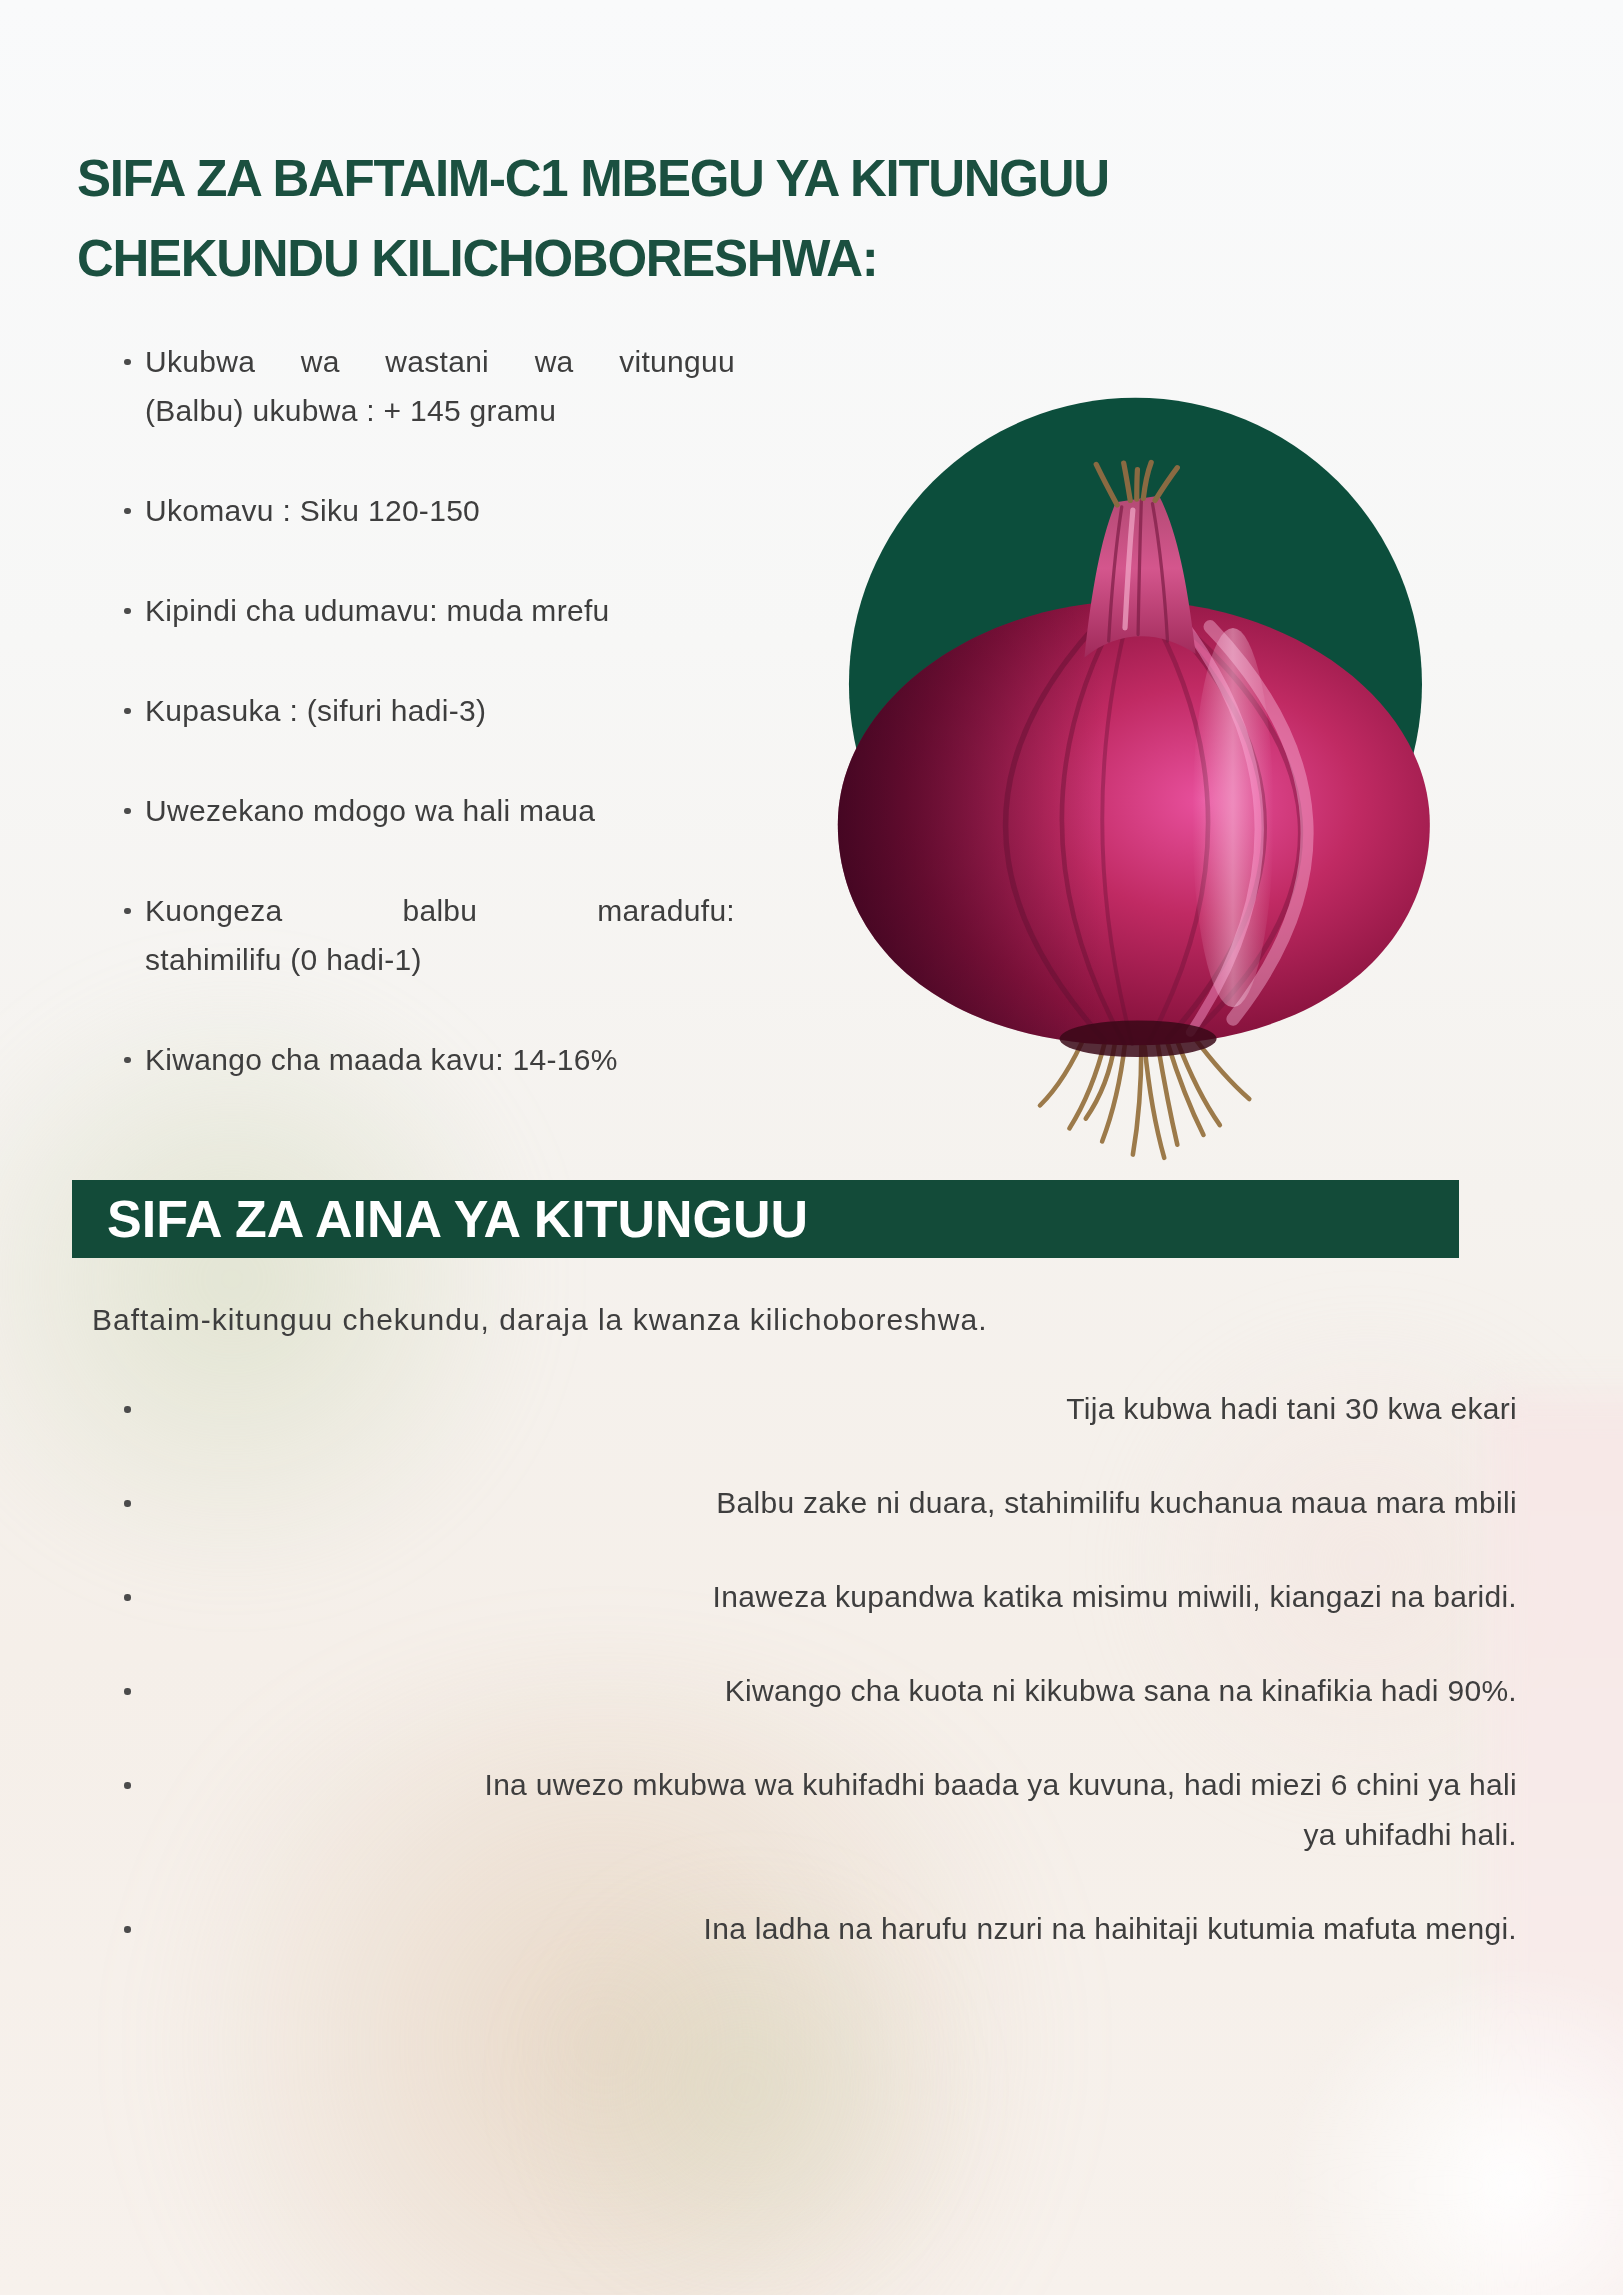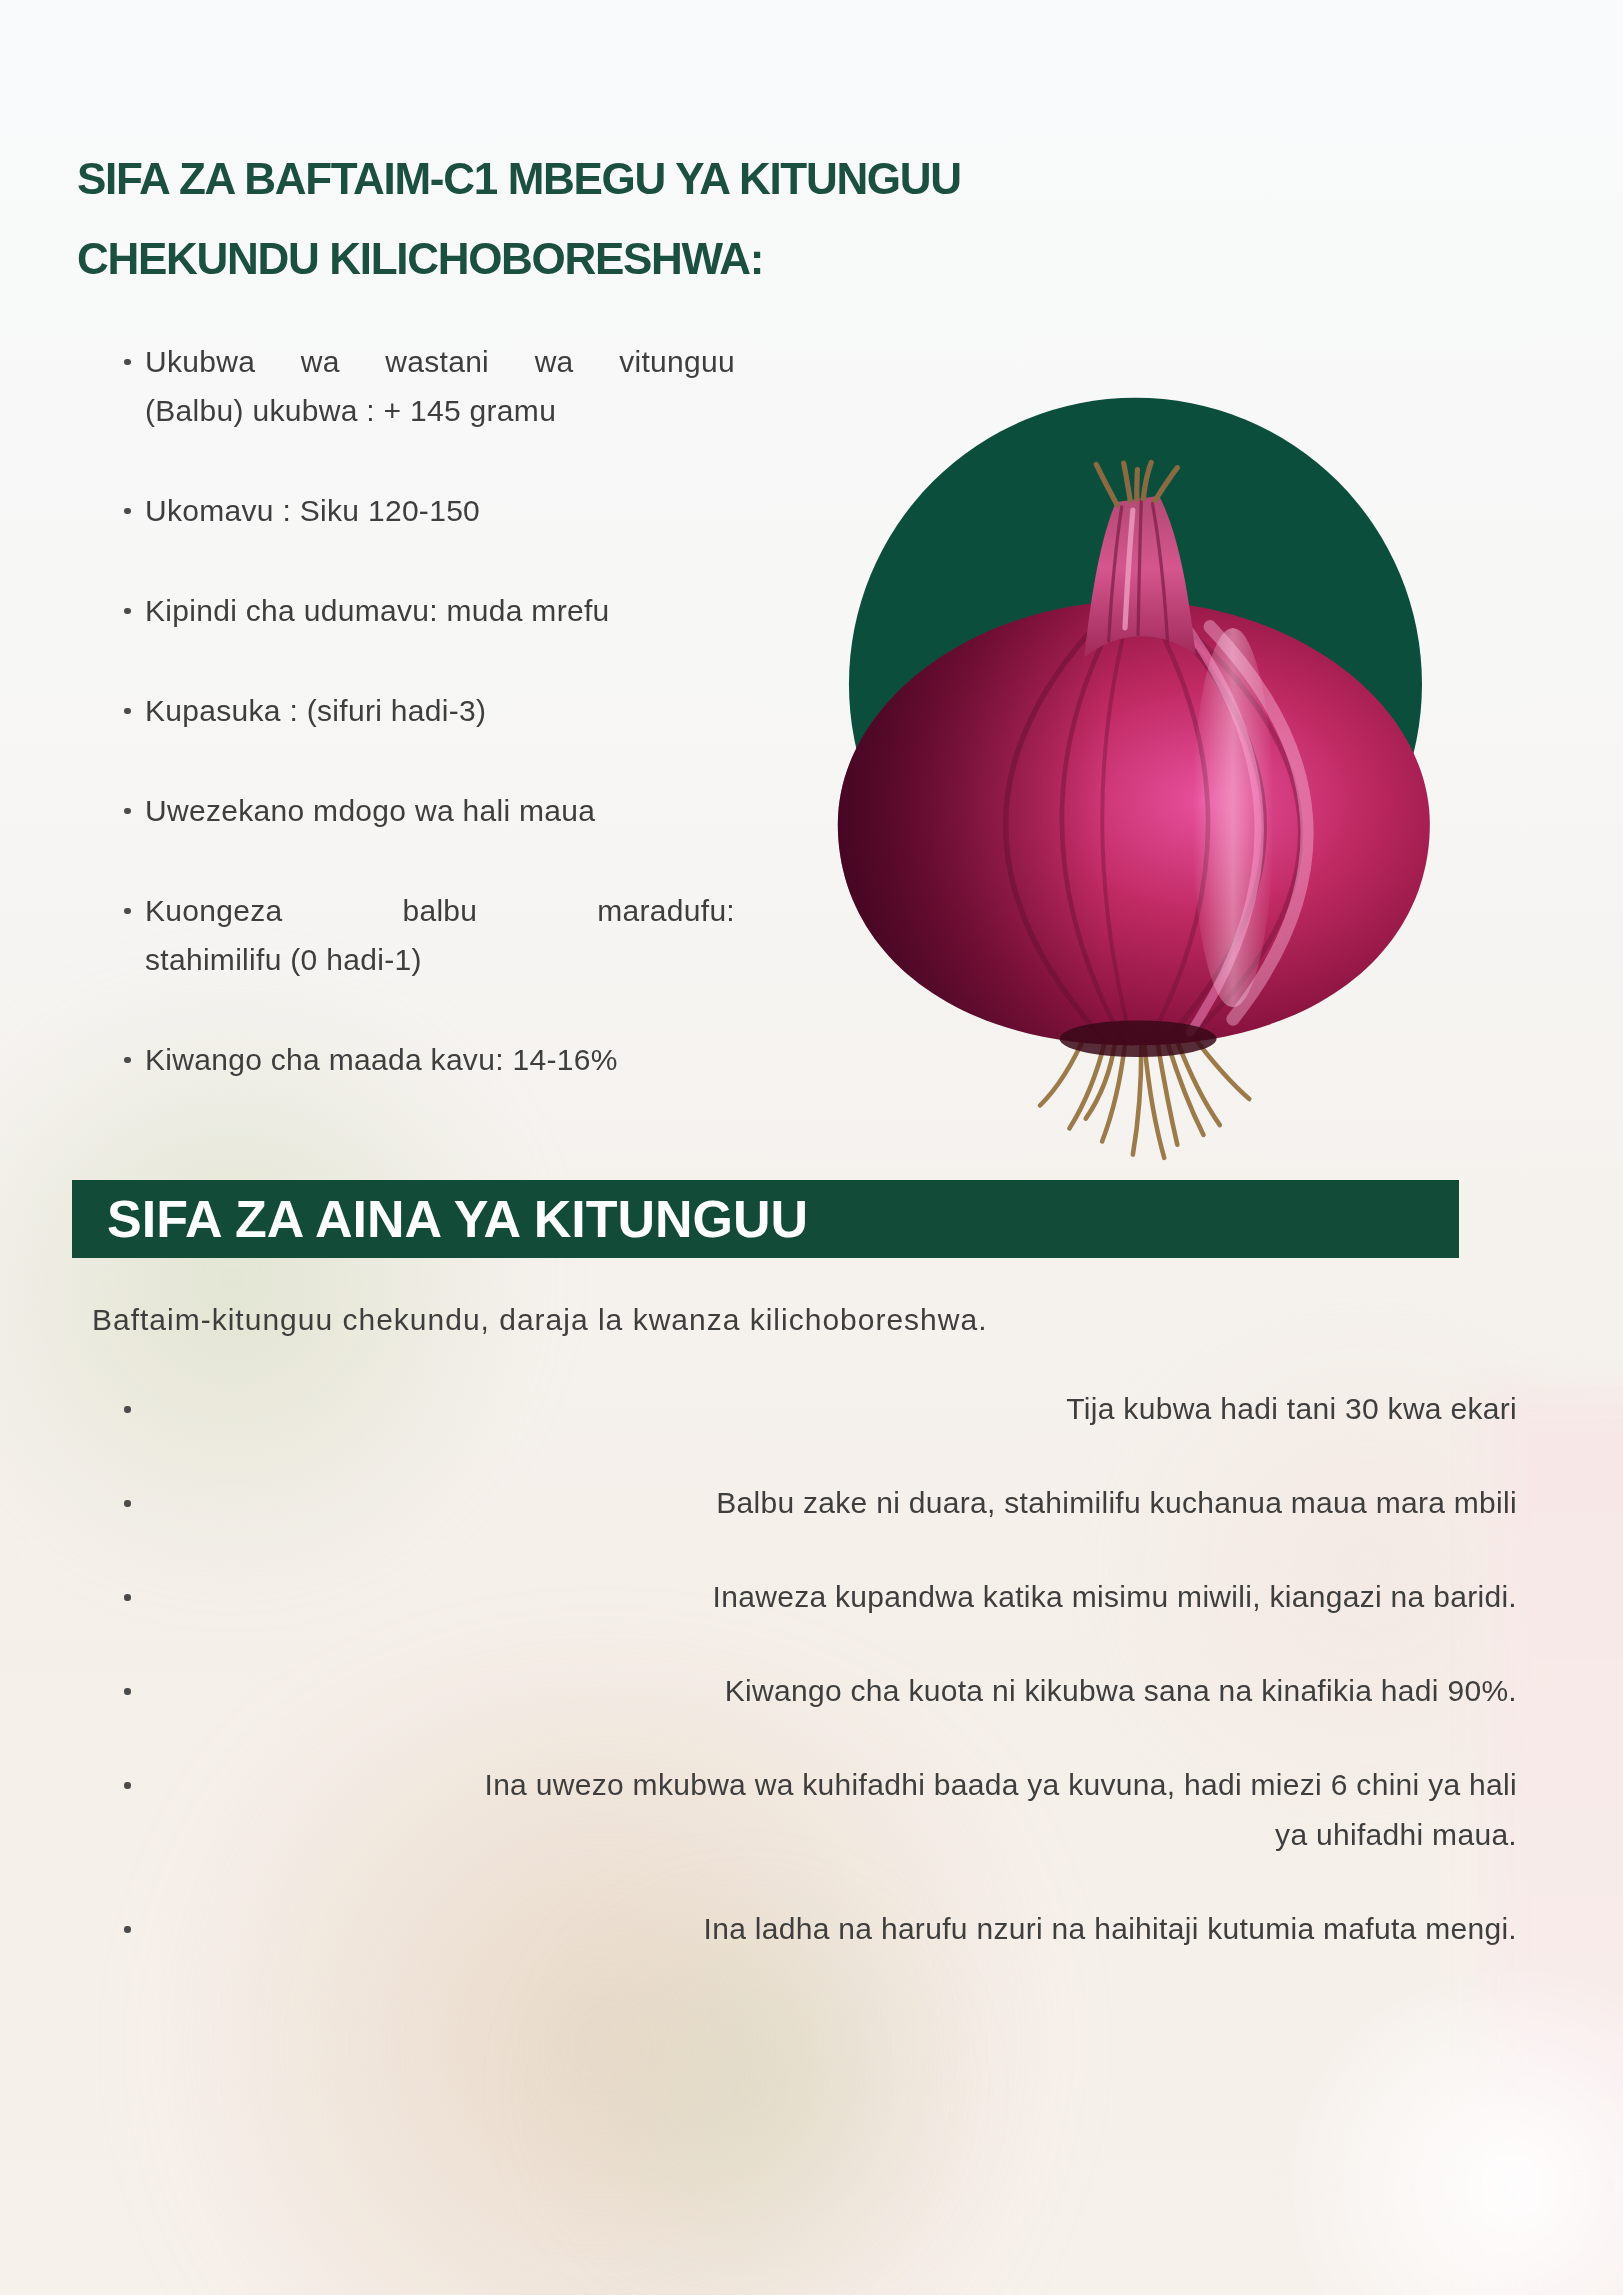--- a/index.html
+++ b/index.html
@@ -14,21 +14,21 @@
   .b3{left:1485px;top:1394px;width:281px;height:949px;
       background:linear-gradient(180deg,rgba(246,231,230,.92),rgba(248,238,236,.92));filter:blur(18.3px);}
   .b4{left:1263px;top:1976px;width:497px;height:419px;border-radius:50%;
       background:radial-gradient(circle,rgba(255,255,255,.95),rgba(255,255,255,0) 72%);filter:blur(14.4px);}
   .b5{left:1099px;top:1328px;width:537px;height:471px;border-radius:50%;
       background:radial-gradient(circle,rgba(243,226,222,.5),rgba(243,226,222,0) 70%);filter:blur(36px);}
   .b6{left:510px;top:1885px;width:471px;height:406px;border-radius:50%;
       background:radial-gradient(circle,rgba(204,210,176,.35),rgba(204,210,176,0) 70%);filter:blur(36px);}
 
   .page-title{position:absolute;left:77px;top:139px;width:1374px;
-    font-size:44px;line-height:80px;font-weight:bold;letter-spacing:-1.3px;
+    font-size:51px;line-height:80px;font-weight:bold;letter-spacing:-1.3px;
     color:#1B5040;}
   .bullet-list{position:absolute;list-style:none;margin:0;padding:0;}
   .list-seed{left:123px;top:337px;width:612px;}
   .list-variety{left:123px;top:1384px;width:1394px;}
   .item{position:relative;padding-left:22px;color:#3E3E3E;font-size:30px;letter-spacing:0.3px;}
   .list-seed .item{line-height:49px;margin-bottom:51px;}
   .list-variety .item{line-height:50px;margin-bottom:44px;text-align:right;}
   .item::before{content:"";position:absolute;left:1.3px;top:21.6px;width:6.5px;height:6.5px;
     border-radius:50%;background:#4b4b4b;}
   .list-variety .item::before{top:22px;}
@@ -161,20 +161,20 @@
 
       <li class="item"><span><div class="line">Tija kubwa hadi tani 30 kwa ekari</div></span></li>
 
 
       <li class="item"><span><div class="line">Balbu zake ni duara, stahimilifu kuchanua maua mara mbili</div></span></li>
 
       <li class="item"><span><div class="line">Inaweza kupandwa katika misimu miwili, kiangazi na baridi.</div></span></li>
 
       <li class="item"><span><div class="line">Kiwango cha kuota ni kikubwa sana na kinafikia hadi 90%.</div></span></li>
 
-      <li class="item"><span><div class="line fill">Ina uwezo mkubwa wa kuhifadhi baada ya kuvuna, hadi miezi 6 chini ya hali</div><div class="line">ya uhifadhi maua.</div></span></li>
+      <li class="item"><span><div class="line fill">Ina uwezo mkubwa wa kuhifadhi baada ya kuvuna, hadi miezi 6 chini ya hali</div><div class="line">ya uhifadhi hali.</div></span></li>
 
 
       <li class="item"><span><div class="line">Ina ladha na harufu nzuri na haihitaji kutumia mafuta mengi.</div></span></li>
     </ul>
 
 </div>
 
 
 </body></html>

